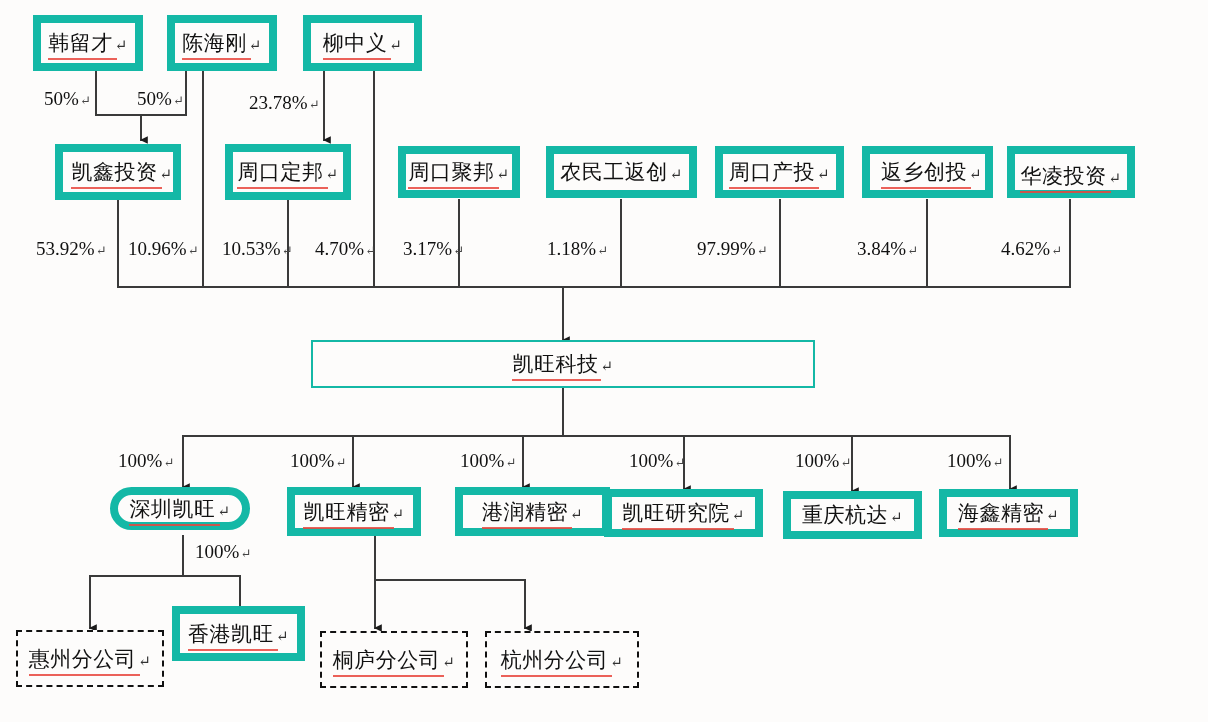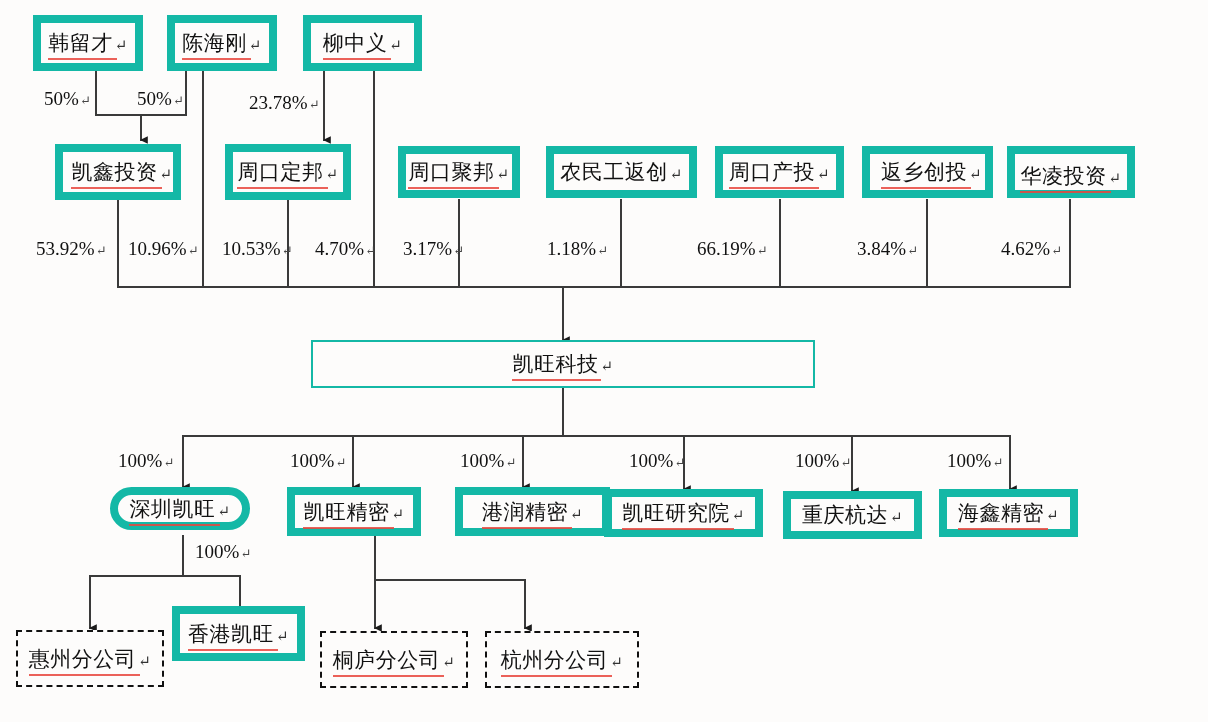--- a/index.html
+++ b/index.html
@@ -135,21 +135,21 @@
   <div class="pct" style="left:315px;top:238px;">
     <span>4.70%</span><span class="cr">↵</span>
   </div>
   <div class="pct" style="left:403px;top:238px;">
     <span>3.17%</span><span class="cr">↵</span>
   </div>
   <div class="pct" style="left:547px;top:238px;">
     <span>1.18%</span><span class="cr">↵</span>
   </div>
   <div class="pct" style="left:697px;top:238px;">
-    <span>66.19%</span><span class="cr">↵</span>
+    <span>97.99%</span><span class="cr">↵</span>
   </div>
   <div class="pct" style="left:857px;top:238px;">
     <span>3.84%</span><span class="cr">↵</span>
   </div>
   <div class="pct" style="left:1001px;top:238px;">
     <span>4.62%</span><span class="cr">↵</span>
   </div>
 
   <div class="node mainco" style="left:311px;top:340px;width:504px;height:48px;">
     <span class="lbl"><span>凯旺科技</span><span class="cr">↵</span></span>

